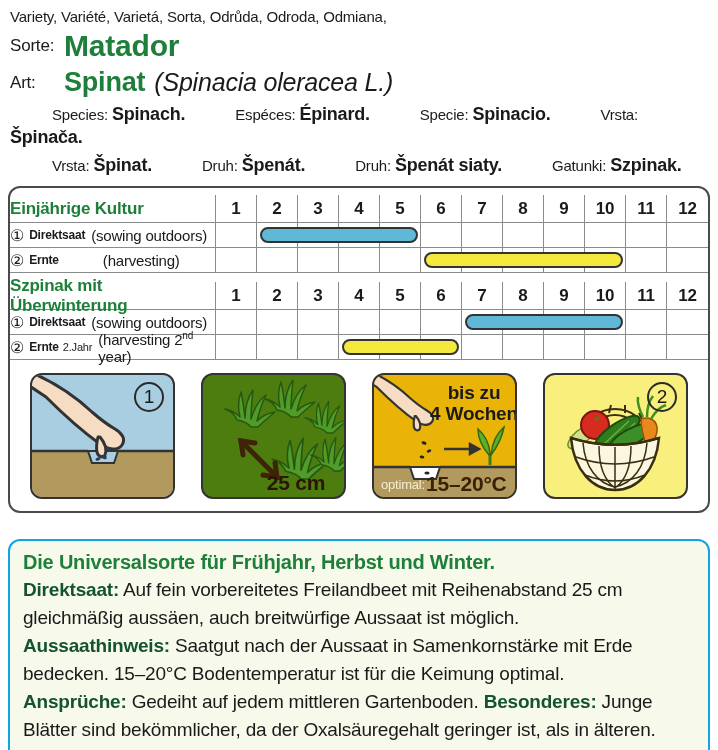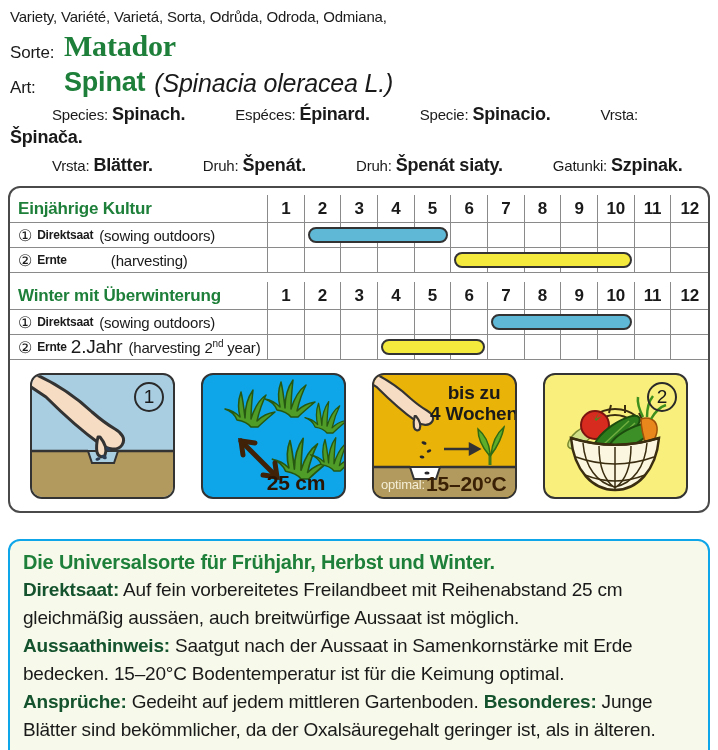--- a/index.html
+++ b/index.html
@@ -3,43 +3,43 @@
 <meta charset="utf-8">
 <style>
   * { margin:0; padding:0; box-sizing:border-box; }
   body { width:718px; height:750px; background:#ffffff; overflow:hidden;
          font-family:"Liberation Sans", sans-serif; color:#1a1a1a; letter-spacing:-0.2px; }
   .page { position:relative; width:718px; height:750px; }
 
   
   .header { padding:8px 20px 0 10px; }
   .h-line1 { font-size:15px; color:#1c1c1c; }
-  .h-row { display:flex; align-items:flex-end; margin-top:4px; }
+  .h-row { display:flex; align-items:center; margin-top:4px; }
   .h-label { font-size:17px; width:54px; flex:none; }
-  .h-matador { font-size:30px; font-weight:bold; color:#1d7f39;font-family:Liberation Serif, serif; }
+  .h-matador { font-size:30px; font-weight:bold; color:#1d7f39; }
   .h-spinat { font-size:27px; font-weight:bold; color:#1d7f39; }
   .h-latin { font-size:25px; font-style:italic; margin-left:9px; }
   .h-species { font-size:15px; margin-top:5px; line-height:22px; }
   .sl { font-size:15px;margin-left:42px; }
   .sn { font-size:18px; font-weight:bold; margin-right:4px; }
 
   
   .calendar-box { margin:9px 8px 0 8px; border:2px solid #4a4a4a; border-radius:12px;
                   overflow:hidden; padding-bottom:12px; }
   .cal { border-bottom:1px solid #8a8a8a; }
   .cal:first-child { margin-top:7px; }
   .cal + .cal { margin-top:9px; }
   .cal-row { display:flex; height:25px; border-top:1px solid #8a8a8a; }
   .cal-row.hdr { height:27px; border-top:none; }
-  .cal-left { width:258px; flex:none; border-right:1px solid #8a8a8a;
-              display:flex; align-items:center; padding-left:8px; }
+  .cal-left { width:206px; flex:none; border-right:1px solid #8a8a8a;
+              display:flex; align-items:center; padding-left:0; }
   .cal-title { font-size:17px; font-weight:bold; color:#1d7f39; }
   .cnum { font-size:16px; margin-right:5px; }
   .rname { font-size:12px; font-weight:bold; }
-  .rmid { font-size:19px; margin-left:4px; }
+  .rmid { font-size:11px; margin-left:4px; }
   .note { font-size:15px; margin-left:6px; }
   .note.pad-note { margin-left:44px; }
   sup.nd { font-size:10px; }
   .cal-months { flex:1; position:relative; display:grid; grid-template-columns:repeat(12,1fr); }
   .mcell, .gcell { border-right:1px solid #8a8a8a; }
   .mcell { display:flex; align-items:center; justify-content:center;
            font-weight:bold; font-size:17px; color:#1a1a1a; }
   .bar { position:absolute; top:50%; transform:translateY(-50%); height:16px;
          border:2px solid #333; border-radius:9px; }
 
@@ -92,21 +92,21 @@
       <span class="sn">Spinach.</span>
       <span class="sl">Espéces:</span>
       <span class="sn">Épinard.</span>
       <span class="sl">Specie:</span>
       <span class="sn">Spinacio.</span>
       <span class="sl">Vrsta:</span>
       <span class="sn">Špinača.</span>
     </div>
     <div class="h-species">
       <span class="sl">Vrsta:</span>
-      <span class="sn">Blätter.</span>
+      <span class="sn">Špinat.</span>
       <span class="sl">Druh:</span>
       <span class="sn">Špenát.</span>
       <span class="sl">Druh:</span>
       <span class="sn">Špenát siaty.</span>
       <span class="sl">Gatunki:</span>
       <span class="sn">Szpinak.</span>
     </div>
   </div>
 
   <div class="calendar-box">
@@ -173,21 +173,21 @@
             <div class="gcell"></div>
             <div class="gcell"></div>
             <div class="gcell" style="border-right: none;"></div>
           </div>
       </div>
     </div>
 
     <div class="cal">
       <div class="cal-row hdr">
         <div class="cal-left">
-          <span class="cal-title">Winter mit Überwinterung</span>
+          <span class="cal-title">Szpinak mit Überwinterung</span>
         </div>
         <div class="cal-months">
             <div class="mcell">1</div>
             <div class="mcell">2</div>
             <div class="mcell">3</div>
             <div class="mcell">4</div>
             <div class="mcell">5</div>
             <div class="mcell">6</div>
             <div class="mcell">7</div>
             <div class="mcell">8</div>
@@ -254,21 +254,21 @@
           <use href="#hand-sowing" transform="translate(4,2)"></use>
           <g fill="#2b3c55">
             <ellipse cx="72" cy="82" rx="3" ry="1.8" transform="rotate(25 72 82)"></ellipse>
             <ellipse cx="66" cy="84" rx="2.6" ry="1.6" transform="rotate(-15 66 84)"></ellipse>
             <ellipse cx="76" cy="74" rx="2.8" ry="1.7" transform="rotate(40 76 74)"></ellipse>
           </g>
         </svg>
         <span class="badge">1</span>
       </div>
 
-      <div class="picto" style="background:#0ea5e9">
+      <div class="picto" style="background:#4d7c0f">
         <svg viewBox="0 0 141 122">
           <use href="#grass-clump" transform="translate(48,52)"></use>
           <use href="#grass-clump" transform="translate(88,42)"></use>
           <use href="#grass-clump" transform="translate(124,58) scale(0.85)"></use>
           <use href="#grass-clump" transform="translate(98,104) scale(1.1)"></use>
           <use href="#grass-clump" transform="translate(131,96) scale(0.9)"></use>
           <g stroke="#3f2208" stroke-width="5" stroke-linecap="round" fill="none">
             <line x1="38" y1="66" x2="74" y2="102"></line>
             <path d="M40,80 L38,66 L52,68"></path>
             <path d="M72,88 L74,102 L60,100"></path>

